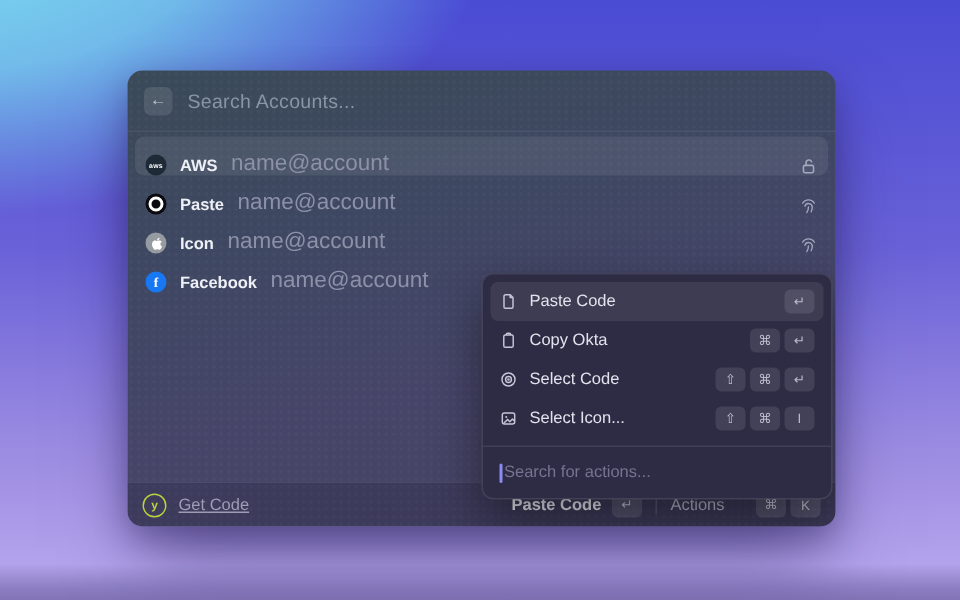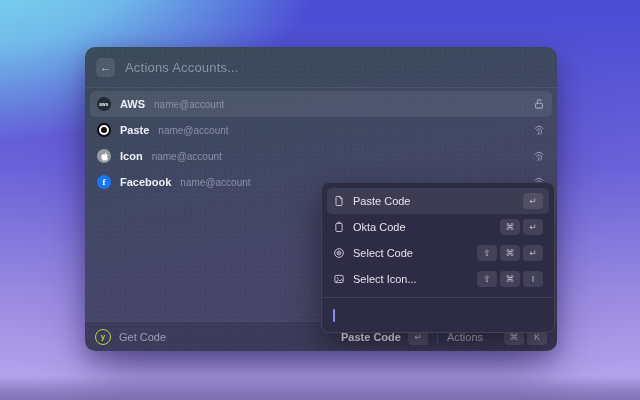--- a/index.html
+++ b/index.html
@@ -16,30 +16,30 @@
     background-image:radial-gradient(rgba(255,255,255,.05) 1px,transparent 1px);
     background-size:5px 5px;opacity:.5;}
   
   .hdr{height:40px;display:flex;align-items:center;gap:10px;padding:0 11px;
     border-bottom:1px solid rgba(255,255,255,.07);}
   .backbtn{width:19px;height:19px;border-radius:5px;background:rgba(255,255,255,.1);
     display:flex;align-items:center;justify-content:center;color:#c3c9d6;font-size:11px;line-height:1;}
   .searchph{font-size:13px;color:#8795a6;letter-spacing:.2px;}
   
   .list{padding:3px 5px;position:relative;z-index:1;}
-  .row{height:26px;display:flex;align-items:center;gap:9px;padding:0 7px;border-radius:6px;}
+  .row{height:26px;display:flex;align-items:flex-end;gap:9px;padding:0 7px;border-radius:6px;}
   .row.sel{background:rgba(255,255,255,.08);}
   .avatar{width:14px;height:14px;border-radius:50%;display:flex;align-items:center;justify-content:center;flex:none;}
   .av-aws{background:#1f2a37;color:#fff;font-size:4.6px;font-weight:bold;letter-spacing:.2px;}
   .av-okta{background:#0a0a0f;}
   .av-okta i{display:block;width:6px;height:6px;border:2px solid #fff;border-radius:50%;}
   .av-apple{background:#969aa1;color:#fff;}
   .av-fb{background:#1877f2;color:#fff;font-size:9px;font-weight:bold;font-family:"Liberation Serif","DejaVu Serif",serif;}
   .acc-name{font-size:11px;font-weight:700;color:#eef0f6;}
-  .acc-mail{font-size:10px;color:#8c91a8;}
+  .acc-mail{font-size:15px;color:#8c91a8;}
   .row .spacer{flex:1;}
   .row-ic{color:#a4a9bd;display:flex;align-items:center;}
   
   .menu{position:absolute;right:2px;top:135px;width:222px;background:#2e2c45;
     border:1px solid rgba(255,255,255,.1);border-radius:8px;box-shadow:0 14px 34px rgba(0,0,0,.45);
     padding:5px;z-index:3;}
   .mitem{height:26px;display:flex;align-items:center;gap:8px;padding:0 6px;border-radius:5px;color:#c7c5d7;}
   .mitem.sel{background:rgba(255,255,255,.08);}
   .mlabel{font-size:11px;color:#e3e2ec;font-weight:500;}
   .mitem .spacer{flex:1;}
@@ -48,40 +48,40 @@
     color:#bcb9cd;font-size:9px;display:flex;align-items:center;justify-content:center;}
   .mdivider{height:1px;background:rgba(255,255,255,.09);margin:5px -5px;}
   .msearch{height:24px;display:flex;align-items:center;padding:0 6px;gap:1px;}
   .caret{width:2px;height:13px;background:#8b8af0;border-radius:1px;}
   .msearch span{font-size:11px;color:#75738f;}
   
   .footer{position:absolute;left:0;right:0;bottom:0;height:29px;display:flex;align-items:center;
     padding:0 10px;border-top:1px solid rgba(255,255,255,.08);background:rgba(10,8,25,.14);z-index:2;}
   .ylogo{width:14px;height:14px;border-radius:50%;border:1.5px solid #b9d43a;color:#b9d43a;
     display:flex;align-items:center;justify-content:center;font-size:8px;font-weight:bold;flex:none;}
-  .ftext{font-size:11px;color:#9f9cb4;margin-left:8px;}
+  .ftext{font-size:11px;color:#9f9cb4;margin-left:8px;text-decoration:underline;}
   .footer .spacer{flex:1;}
   .fprimary{font-size:11px;font-weight:700;color:#edecf5;margin-right:7px;}
   .fdiv{width:1px;height:12px;background:rgba(255,255,255,.14);margin:0 9px;}
   .fsec{font-size:11px;color:#b7b4c8;margin-right:21px;}
   .kbd.f{background:rgba(255,255,255,.13);color:#c9c6d8;}
   svg{display:block;}
 </style>
 </head>
 <body>
 
 <div class="bg"></div>
 
 <div class="window">
 
   <div class="hdr">
     <div class="backbtn">
       <span>←</span>
     </div>
-    <div class="searchph">Actions Accounts...</div>
+    <div class="searchph">Search Accounts...</div>
   </div>
 
   <div class="list">
 
     <div class="row sel">
       <span class="avatar av-aws">aws</span>
       <span class="acc-name">AWS</span>
       <span class="acc-mail">name@account</span>
       <span class="spacer"></span>
       <span class="row-ic">
@@ -157,21 +157,21 @@
       </span>
     </div>
 
     <div class="mitem">
       <span>
         <svg width="12" height="12" viewBox="0 0 16 16" fill="none" stroke="currentColor" stroke-width="1.3" stroke-linejoin="round">
           <rect x="3.8" y="3.2" width="8.4" height="10.8" rx="1.4"></rect>
           <path d="M6 3.2v-.4c0-.7.6-1.3 1.3-1.3h1.4c.7 0 1.3.6 1.3 1.3v.4"></path>
         </svg>
       </span>
-      <span class="mlabel">Okta Code</span>
+      <span class="mlabel">Copy Okta</span>
       <span class="spacer"></span>
       <span class="keys">
         <span class="kbd">⌘</span>
         <span class="kbd">↵</span>
       </span>
     </div>
 
     <div class="mitem">
       <span>
         <svg width="12" height="12" viewBox="0 0 16 16" fill="none" stroke="currentColor" stroke-width="1.3">
@@ -203,20 +203,21 @@
         <span class="kbd">⇧</span>
         <span class="kbd">⌘</span>
         <span class="kbd">I</span>
       </span>
     </div>
 
     <div class="mdivider"></div>
 
     <div class="msearch">
       <span class="caret"></span>
+      <span>Search for actions...</span>
     </div>
   </div>
 
   <div class="footer">
     <span class="ylogo">y</span>
     <span class="ftext">Get Code</span>
     <span class="spacer"></span>
     <span class="fprimary">Paste Code</span>
     <span class="kbd f">↵</span>
     <span class="fdiv"></span>

